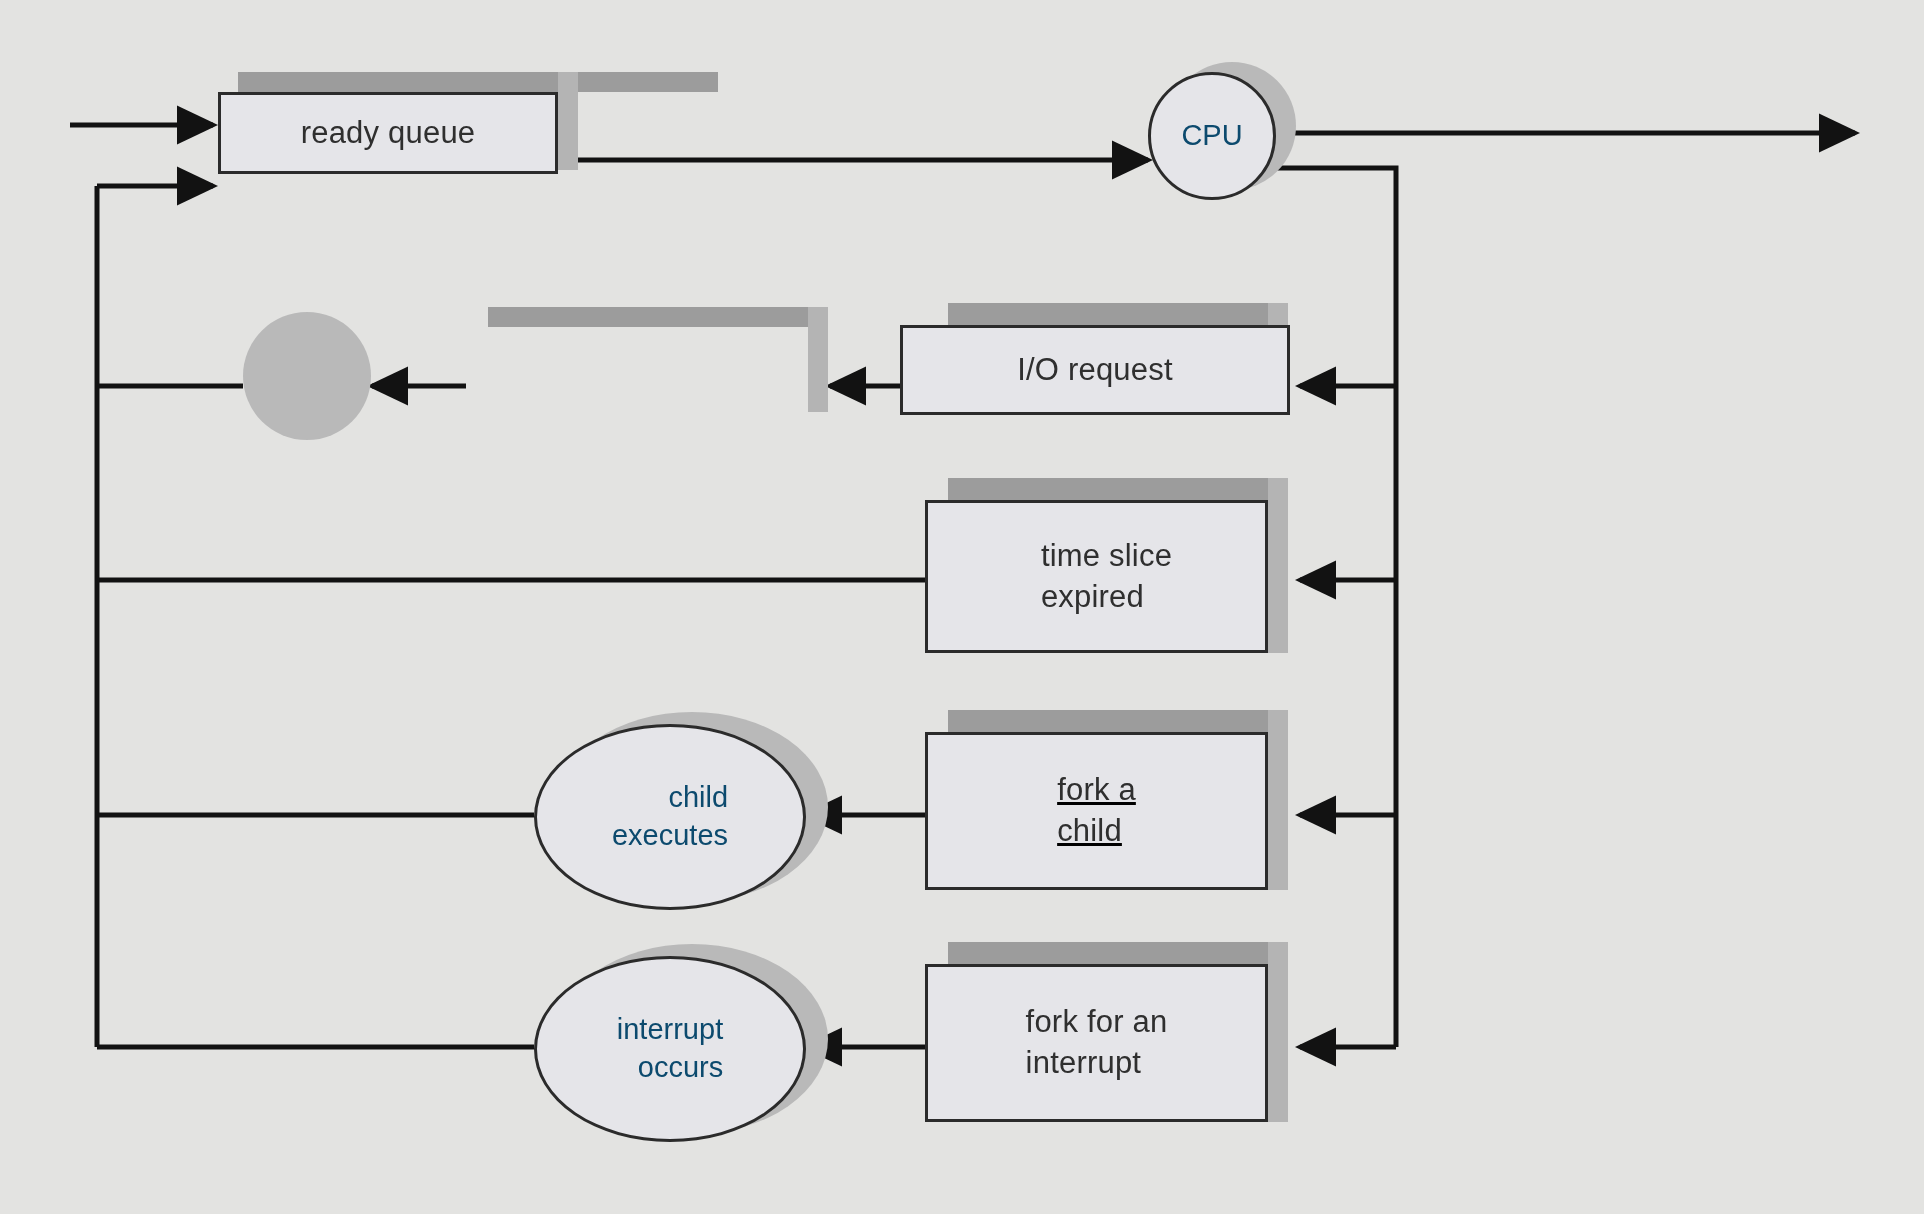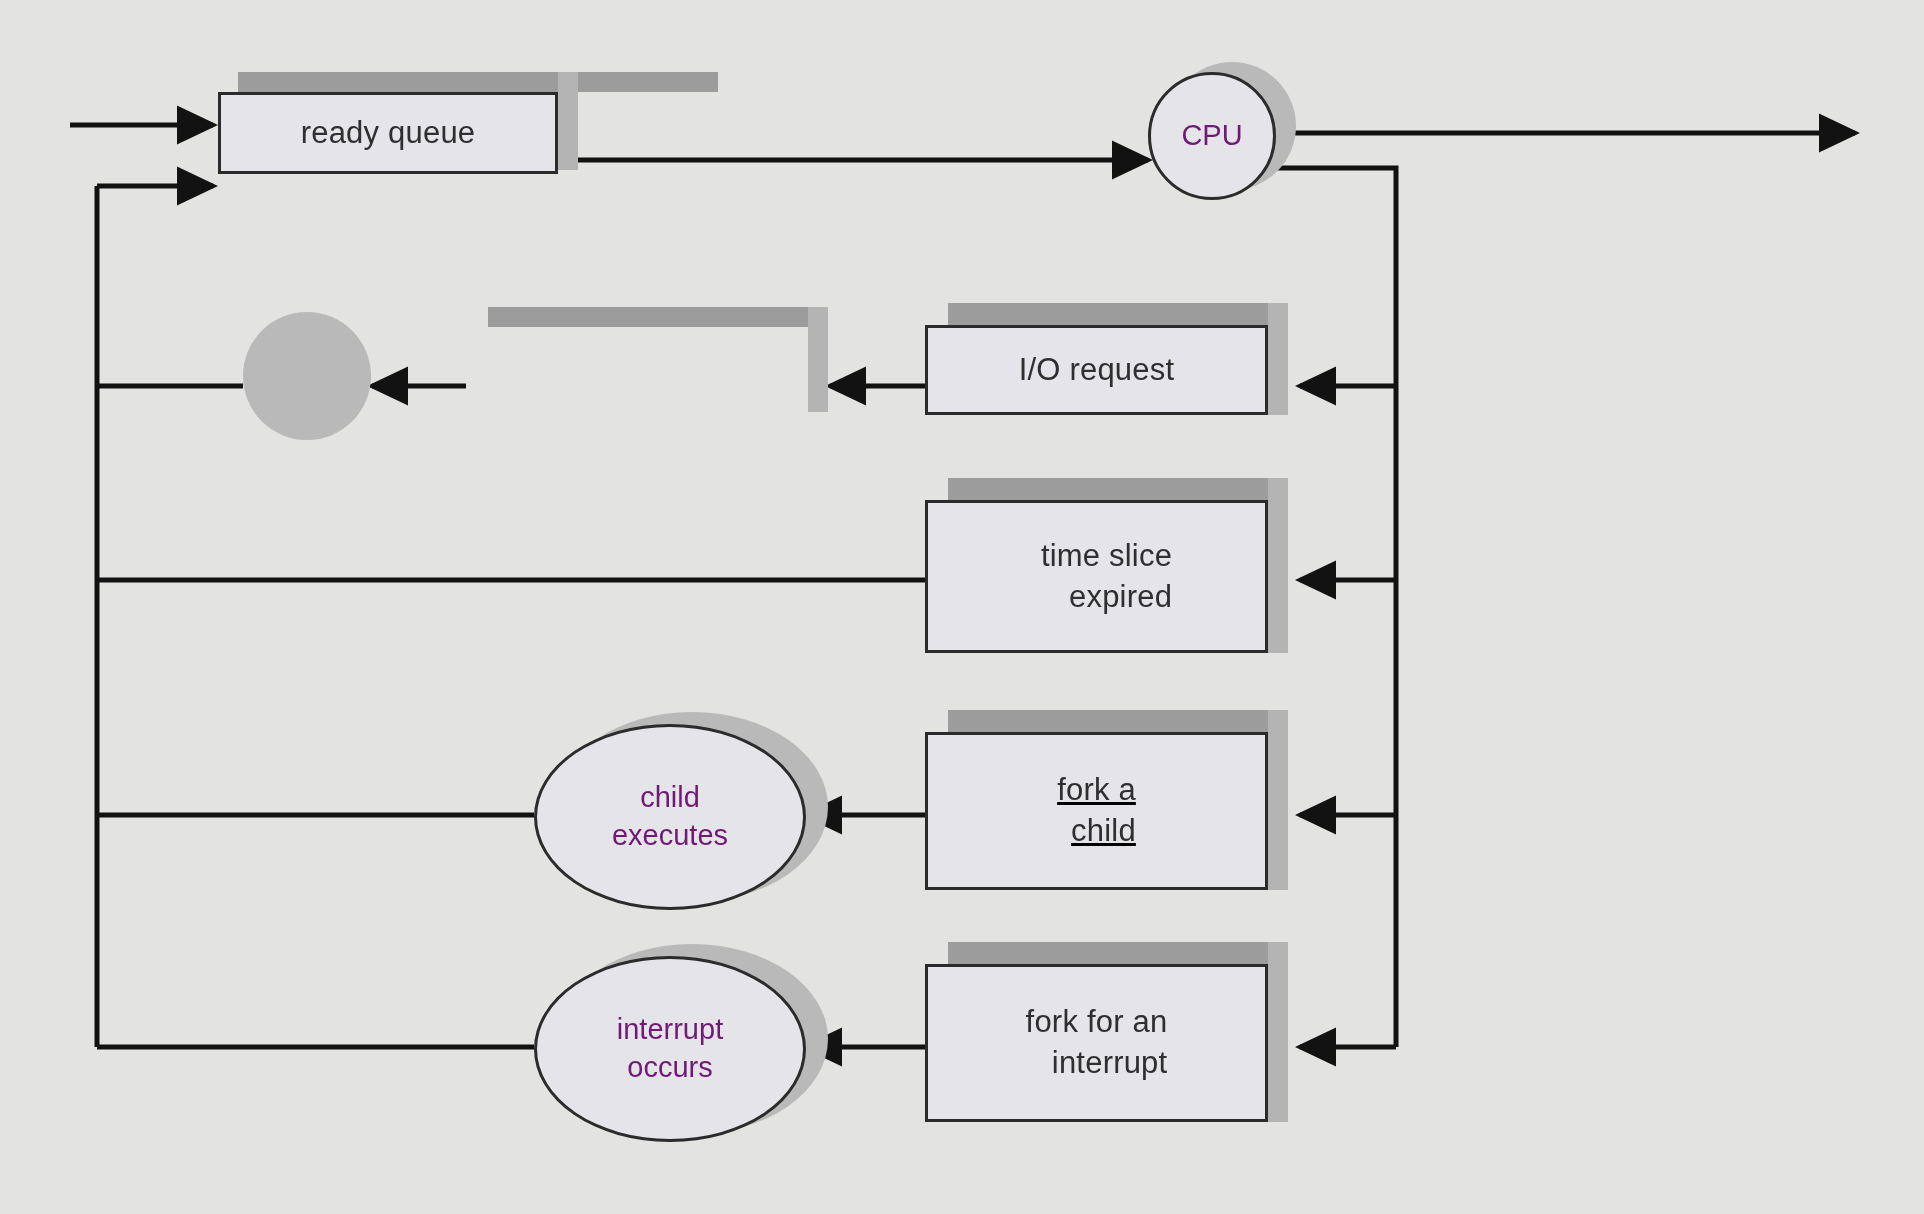--- a/index.html
+++ b/index.html
@@ -18,38 +18,38 @@
     position:absolute;
     background:#e5e5e9;
     border:3px solid #2b2b2b;
     box-sizing:border-box;
     display:flex;align-items:center;justify-content:center;
   }
   .box .lbl{
     color:#2f2f2f;
     font-size:31px;
     line-height:1.32;
-    text-align:right;
+    text-align:left;
     letter-spacing:.2px;
     white-space:pre-line;
   }
 
   .ell{
     position:absolute;
     background:#e5e5e9;
     border:3px solid #2b2b2b;
     border-radius:50%;
     box-sizing:border-box;
     display:flex;align-items:center;justify-content:center;
   }
   .ell .lbl{
-    color:#701a75;
+    color:#0c4a6e;
     font-size:29px;
     line-height:1.3;
-    text-align:center;
+    text-align:right;
     white-space:pre-line;
   }
   .ell-shadow{
     position:absolute;
     background:#b9b9b9;
     border-radius:50%;
   }
 </style>
 </head>
 <body>
@@ -112,21 +112,21 @@
     <span class="lbl">CPU</span>
   </div>
 
   <div class="ell-shadow" style="left:243px;top:312px;width:128px;height:128px;"></div>
 
   <div class="shadow" style="left:488px;top:307px;width:340px;height:20px;background:#9c9c9c"></div>
   <div class="shadow" style="left:808px;top:307px;width:20px;height:105px;background:#b4b4b4"></div>
 
   <div class="shadow" style="left:948px;top:303px;width:340px;height:22px;background:#9c9c9c"></div>
   <div class="shadow" style="left:1268px;top:303px;width:20px;height:112px;background:#b4b4b4"></div>
-  <div class="box" style="left:925px;top:325px;width:343px;height:90px;">
+  <div class="box" style="left:900px;top:325px;width:390px;height:90px;">
     <span class="lbl">I/O request</span>
   </div>
 
   <div class="shadow" style="left:948px;top:478px;width:340px;height:22px;background:#9c9c9c"></div>
   <div class="shadow" style="left:1268px;top:478px;width:20px;height:175px;background:#b4b4b4"></div>
   <div class="box" style="left:925px;top:500px;width:343px;height:153px;padding-left:20px;">
     <span class="lbl">time slice
 expired</span>
   </div>
 

